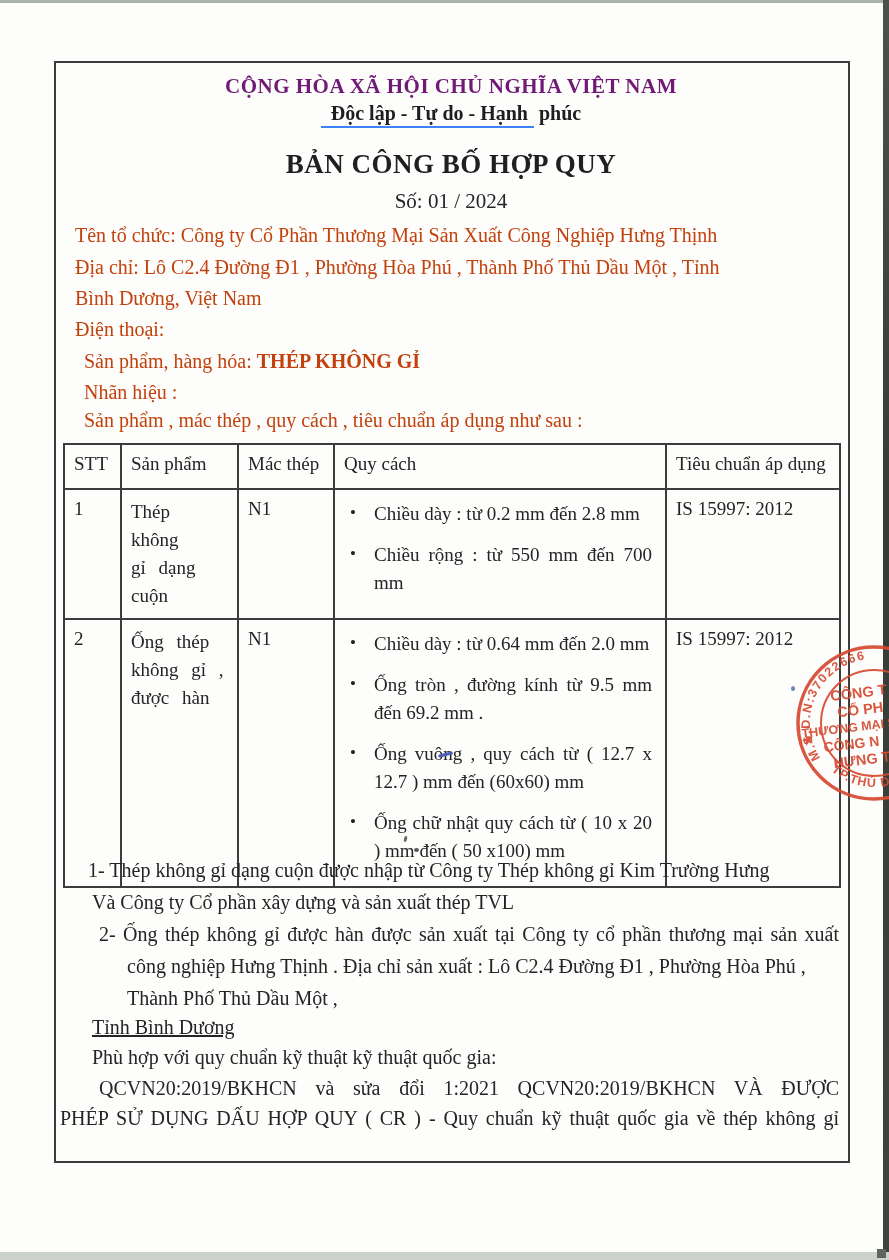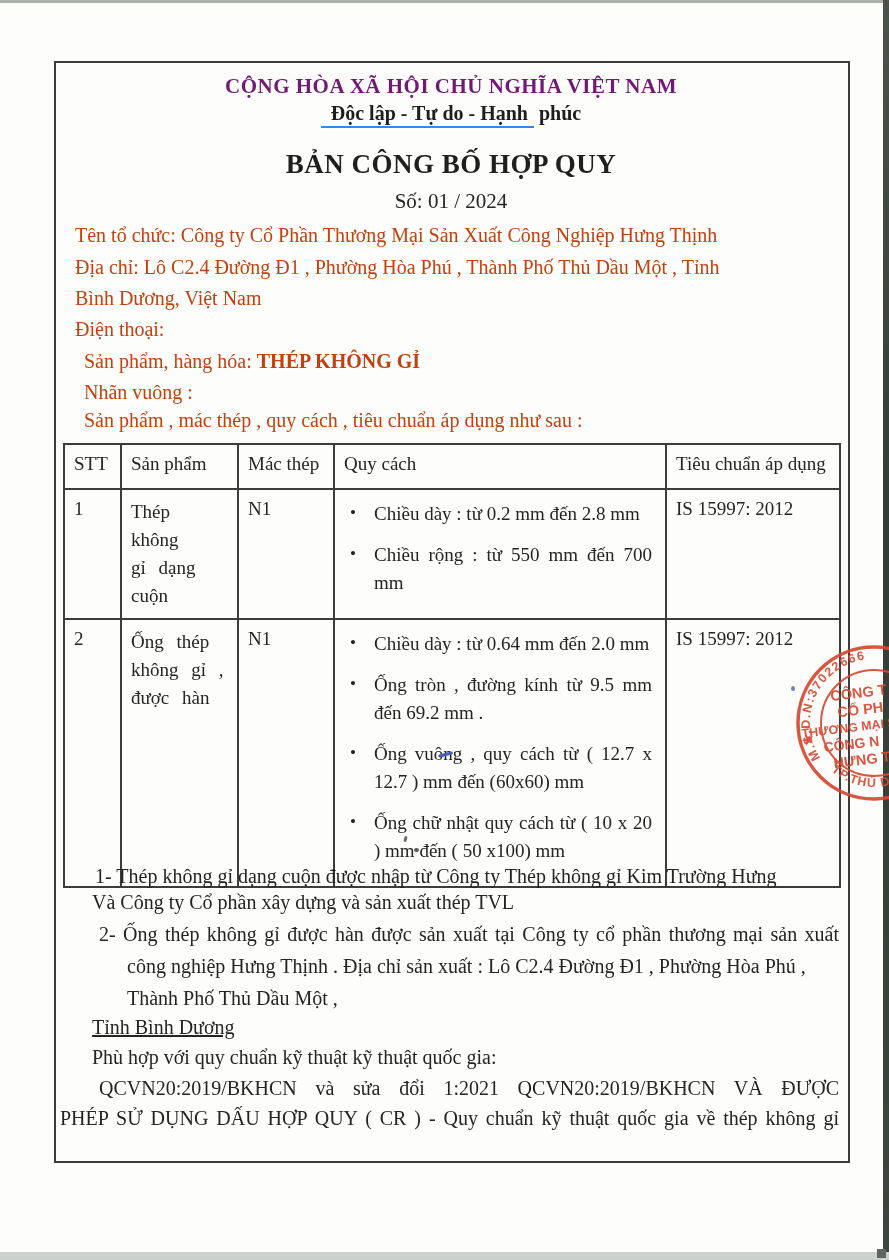--- a/index.html
+++ b/index.html
@@ -55,21 +55,21 @@
   td.sp{white-space:pre-line;word-spacing:8px;text-align:left;line-height:28px;padding-top:10px;}
   td.mt{text-align:center;padding-top:10px;}
   td.tc{padding-top:10px;}
   tr.r1{height:94px;} tr.r2{height:240px;}
   ul.qc{list-style:none;margin:2px 0 0 0;padding:0 4px 0 30px;}
   ul.qc li{position:relative;margin:0 0 13px 0;text-align:justify;line-height:28px;}
   ul.qc li .blt{position:absolute;left:-24px;top:-1px;font-size:17px;}
 
   .note{font-size:20px;color:#242424;}
   .just{text-align:justify;text-align-last:justify;white-space:normal;}
-  .n1{left:95px;top:859px;width:741px;white-space:nowrap;margin-top:6px;}
+  .n1{left:88px;top:859px;width:741px;white-space:nowrap;}
   .n2{left:92px;top:891px;white-space:nowrap;}
   .n3{left:99px;top:923px;width:740px;}
   .n4{left:127px;top:955px;white-space:nowrap;}
   .n5{left:127px;top:987px;white-space:nowrap;}
   .n6{left:92px;top:1016px;white-space:nowrap;text-decoration:underline;}
   .n7{left:92px;top:1046px;white-space:nowrap;}
   .n8{left:99px;top:1077px;width:740px;}
   .n9{left:60px;top:1107px;width:779px;}
 
   .stamp-svg{position:absolute;left:780px;top:630px;width:109px;height:185px;opacity:.92;}
@@ -93,21 +93,21 @@
 <div class="abs center-band national-title">CỘNG HÒA XÃ HỘI CHỦ NGHĨA VIỆT NAM</div>
 <div class="abs center-band motto"><span class="u">Độc lập - Tự do - Hạnh</span><span> phúc</span></div>
 <div class="abs center-band doc-title">BẢN CÔNG BỐ HỢP QUY</div>
 <div class="abs center-band doc-number">Số: 01 / 2024</div>
 
 <div class="abs bodyline l-orgname">Tên tổ chức: Công ty Cổ Phần Thương Mại Sản Xuất Công Nghiệp Hưng Thịnh</div>
 <div class="abs bodyline l-addr1">Địa chỉ: Lô C2.4 Đường Đ1 , Phường Hòa Phú , Thành Phố Thủ Dầu Một , Tỉnh</div>
 <div class="abs bodyline l-addr2">Bình Dương, Việt Nam</div>
 <div class="abs bodyline l-phone">Điện thoại:</div>
 <div class="abs bodyline l-product"><span>Sản phẩm, hàng hóa: </span><b>THÉP KHÔNG GỈ</b></div>
-<div class="abs bodyline l-brand">Nhãn vuông :</div>
+<div class="abs bodyline l-brand">Nhãn hiệu :</div>
 <div class="abs bodyline l-intro">Sản phẩm , mác thép , quy cách , tiêu chuẩn áp dụng như sau :</div>
 
 <table class="spec">
   <colgroup>
       <col class="c-stt">
       <col class="c-sp">
       <col class="c-mt">
       <col class="c-qc">
       <col class="c-tc">
     </colgroup>

